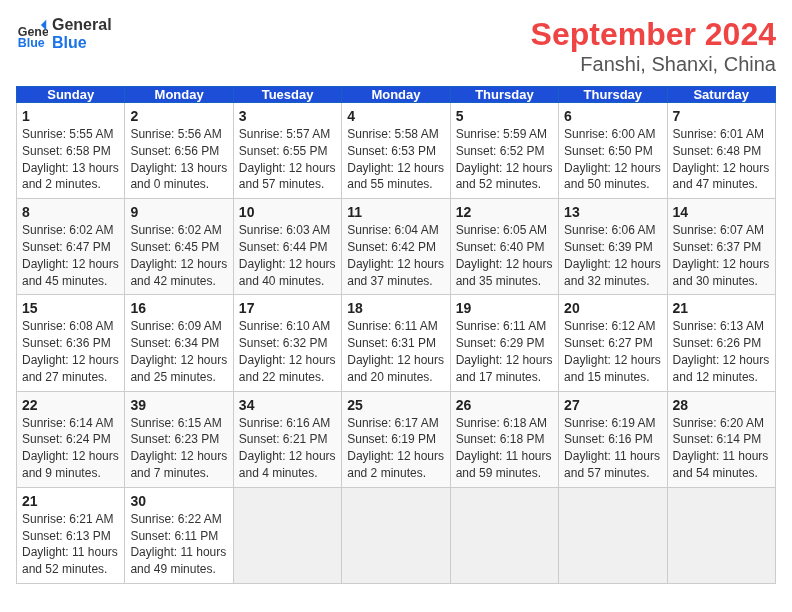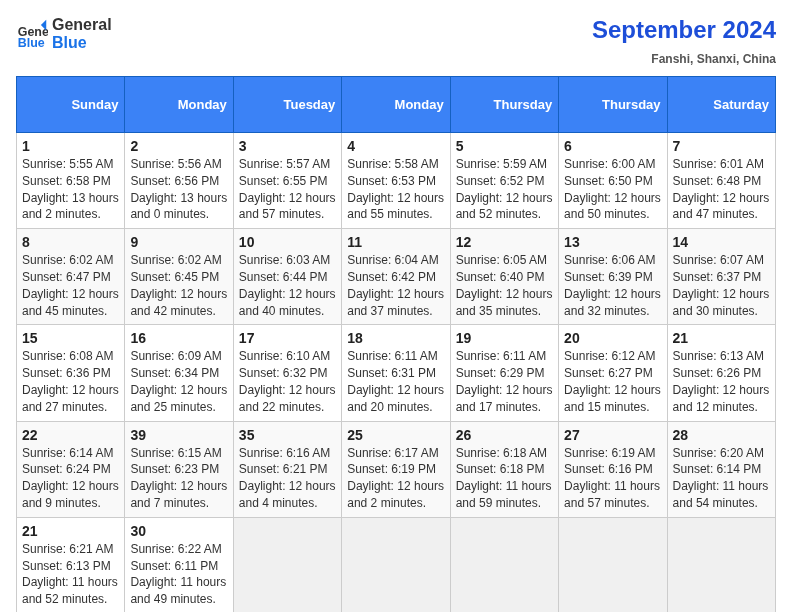--- a/index.html
+++ b/index.html
@@ -22,42 +22,41 @@
       gap: 4px;
     }
     .logo-icon {
       width: 32px;
       height: 32px;
     }
     .title-block {
       text-align: right;
     }
     .title-block h1 {
-      font-size: 24px;
+      font-size: 32px;
       font-weight: bold;
-      color: #1d4ed8;
+      color: #ef4444;
     }
     .title-block h2 {
-      font-size: 12px;
+      font-size: 20px;
       color: #555;
-      font-weight: bold;
-      margin-top: 8px;
+      font-weight: normal;
     }
     table {
       width: 100%;
       border-collapse: collapse;
       font-size: 11px;
     }
     thead tr th {
-      background: #3b82f6;
+      background: #1d4ed8;
       color: #fff;
-      padding: 20px 6px;
+      padding: 0 6px;
       font-size: 13px;
       font-weight: bold;
-      text-align: right;
+      text-align: center;
       border: 1px solid #1560c0;
     }
     tbody tr td {
       border: 1px solid #ccc;
       padding: 5px 5px;
       vertical-align: top;
       width: calc(100% / 7);
       min-height: 80px;
       background: #fff;
     }
@@ -299,21 +298,21 @@
         </td>
         <td>
           <span class="day-number">39</span>
           <span class="day-info">
             Sunrise: 6:15 AM<br>
             Sunset: 6:23 PM<br>
             Daylight: 12 hours and 7 minutes.
           </span>
         </td>
         <td>
-          <span class="day-number">35</span>
+          <span class="day-number">34</span>
           <span class="day-info">
             Sunrise: 6:16 AM<br>
             Sunset: 6:21 PM<br>
             Daylight: 12 hours and 4 minutes.
           </span>
         </td>
         <td>
           <span class="day-number">25</span>
           <span class="day-info">
             Sunrise: 6:17 AM<br>

